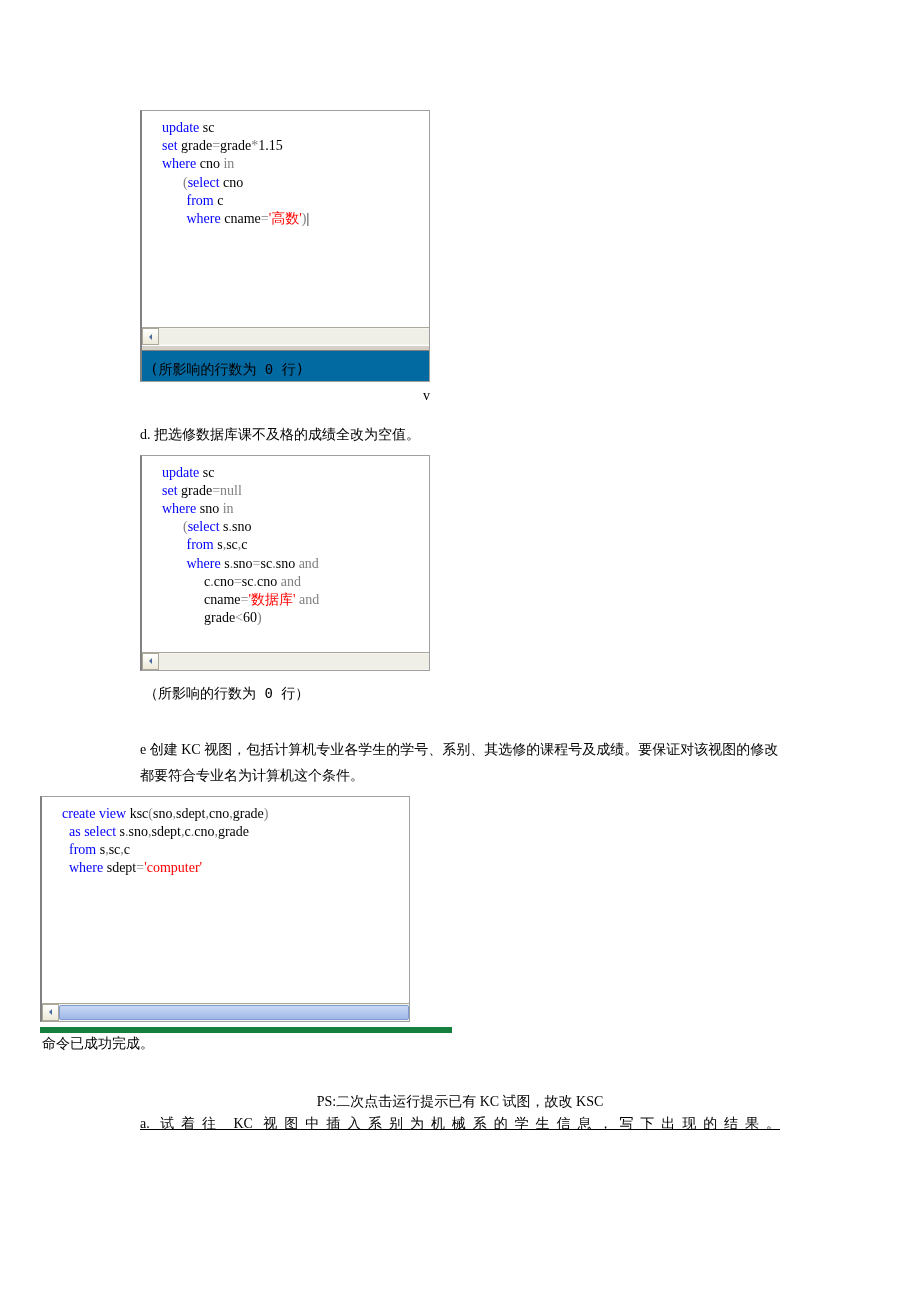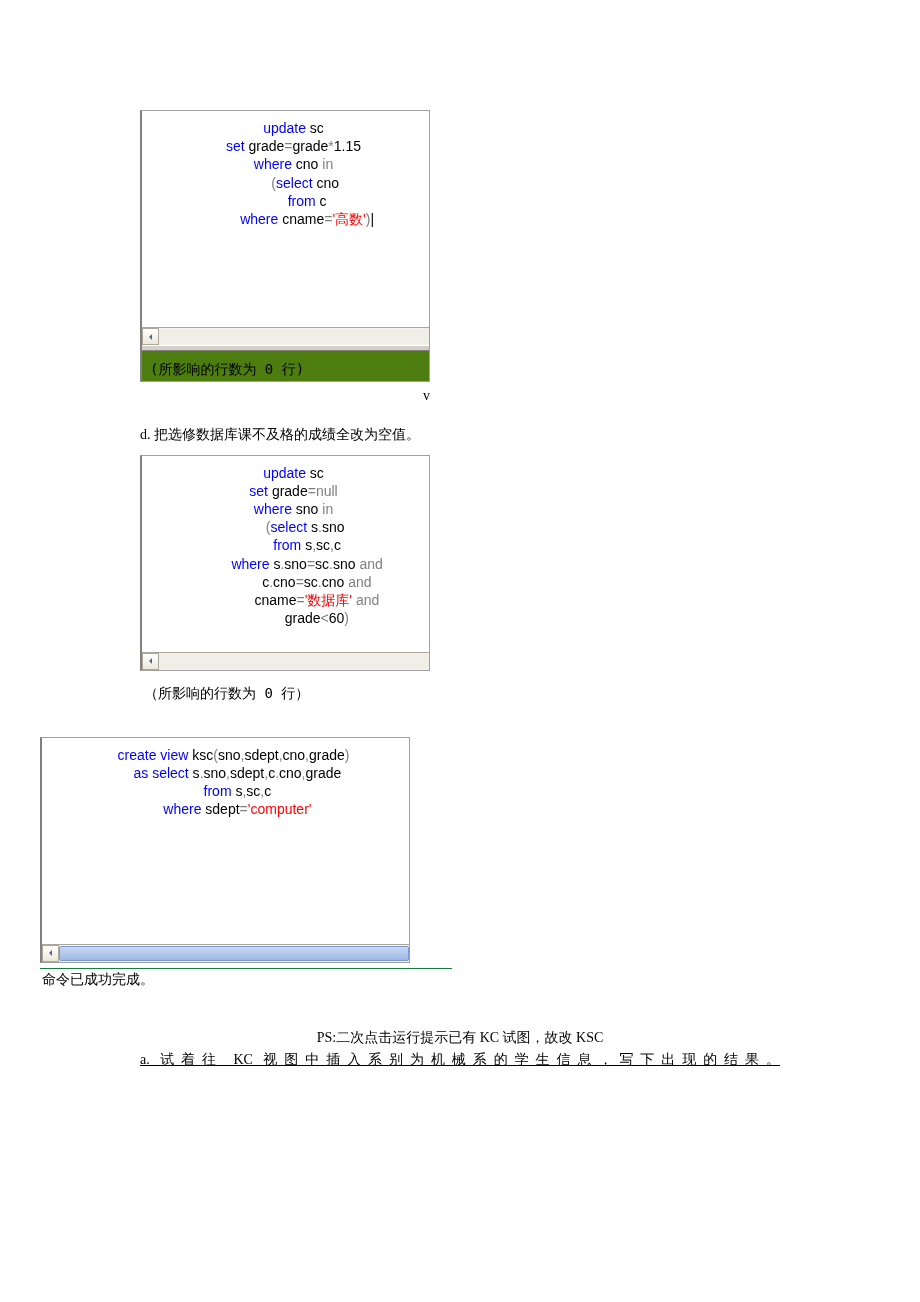--- a/index.html
+++ b/index.html
@@ -15,26 +15,25 @@
     padding: 110px 140px 60px 140px;
   }
   .sql-panel {
     background: #f5f4f0;
     border: 1px solid #a0a0a0;
     border-left: 2px solid #808080;
     position: relative;
   }
   .sql-content {
     padding: 8px 4px 8px 20px;
-    font-family: Liberation Sans, sans-serif;
+    font-family: Liberation Serif, serif;
     font-size: 14px;
     line-height: 1.3;
     white-space: pre;
     background: #ffffff;
-    text-align: center;
   }
   .panel1 .sql-content { min-height: 200px; }
   .panel2 .sql-content { min-height: 180px; }
   .panel3 .sql-content { min-height: 190px; }
   .scrollbar-row {
     height: 17px;
     background: #ece9d8;
     border-top: 1px solid #aca899;
     display: flex;
     align-items: stretch;
@@ -71,21 +70,21 @@
   .divider-bar {
     height: 4px;
     background: #d4d0c8;
     border-top: 1px solid #ffffff;
     border-bottom: 1px solid #808080;
   }
   .result-area {
     padding: 10px 4px 2px 8px;
     font-family: "SimSun", "宋体", monospace;
     font-size: 14px;
-    background: #4d7c0f;
+    background: #0369a1;
   }
   .panel-block { margin-bottom: 6px; }
   .letter-v {
     text-align: right;
     padding-right: 4px;
     font-family: "Times New Roman", serif;
     font-size: 14px;
     margin-top: 4px;
     margin-bottom: 18px;
     width: 290px;
@@ -121,21 +120,21 @@
     width: 370px;
   }
   .panel12-wrap { width: 290px; }
   .kw-blue { color: #0000ff; }
   .kw-gray { color: #808080; }
   .kw-red  { color: #ff0000; }
   .result-footer {
     font-family: "SimSun", "宋体", monospace;
     font-size: 14px;
     padding: 2px 0 0 2px;
-    border-top: 1px solid #15803d;
+    border-top: 6px solid #15803d;
     margin-top: -1px;
     width: 410px;
     margin-left: -100px;
   }
   .ps-line {
     text-align: center;
     font-size: 14px;
     margin: 40px 0 0 0;
   }
 </style>
@@ -185,20 +184,21 @@
               <path d="M5 1 L2 4 L5 7 Z" fill="#4a6a9a"></path>
             </svg>
           </div>
         <div class="scroll-track"></div>
       </div>
     </div>
   </div>
 
   <div class="result-standalone">（所影响的行数为 0 行）</div>
 
+  <p class="para">e 创建 KC 视图，包括计算机专业各学生的学号、系别、其选修的课程号及成绩。要保证对该视图的修改都要符合专业名为计算机这个条件。</p>
 
   <div class="panel3-wrap">
     <div class="sql-panel panel3 panel-block">
       <div class="sql-content"><span class="kw-blue">create</span><span class="kw-blue"> view</span><span> ksc</span><span class="kw-gray">(</span><span>sno</span><span class="kw-gray">,</span><span>sdept</span><span class="kw-gray">,</span><span>cno</span><span class="kw-gray">,</span><span>grade</span><span class="kw-gray">)</span>
   <span class="kw-blue">as</span><span class="kw-blue"> select</span><span> s</span><span class="kw-gray">.</span><span>sno</span><span class="kw-gray">,</span><span>sdept</span><span class="kw-gray">,</span><span>c</span><span class="kw-gray">.</span><span>cno</span><span class="kw-gray">,</span><span>grade</span>
   <span class="kw-blue">from</span><span> s</span><span class="kw-gray">,</span><span>sc</span><span class="kw-gray">,</span><span>c</span>
   <span class="kw-blue">where</span><span> sdept</span><span class="kw-gray">=</span><span class="kw-red">'</span><span class="kw-red">computer</span><span class="kw-red">'</span></div>
       <div class="scrollbar-row">
         <div class="scroll-btn">
             <svg viewBox="0 0 8 8">

